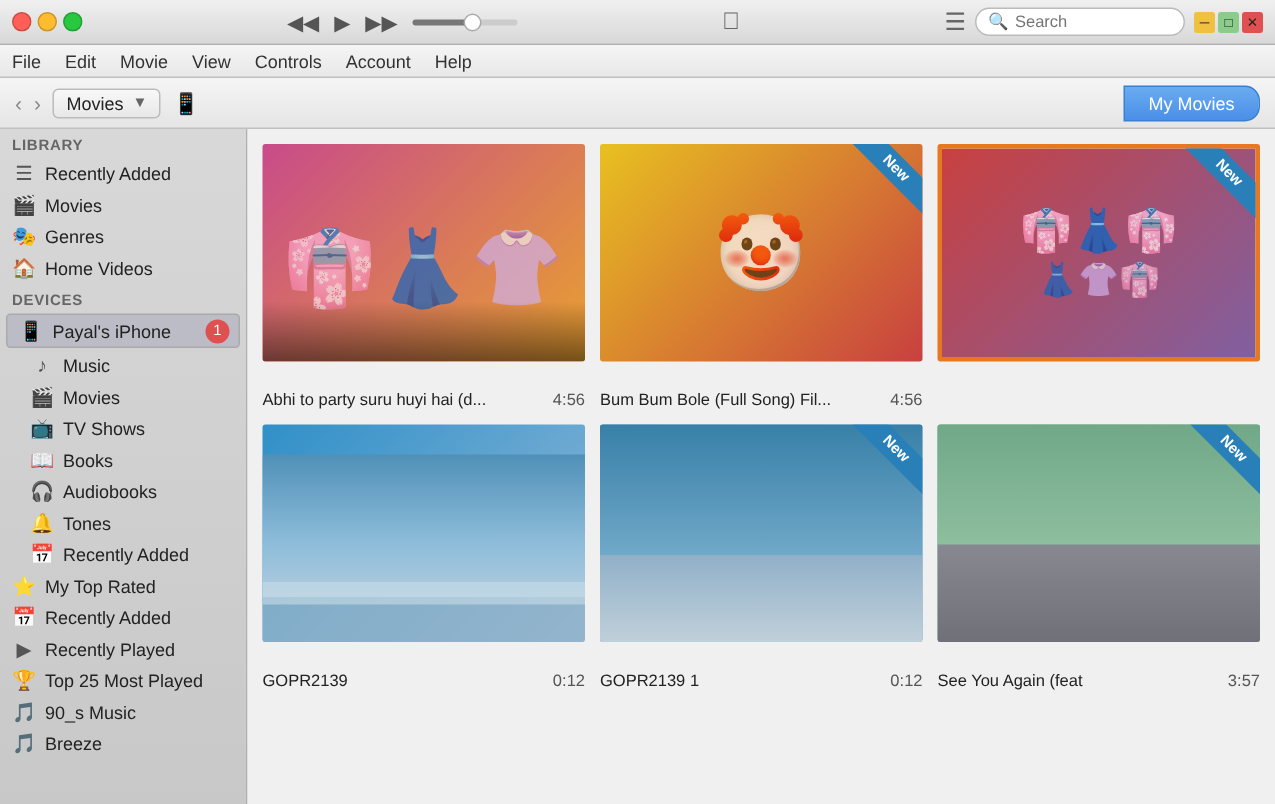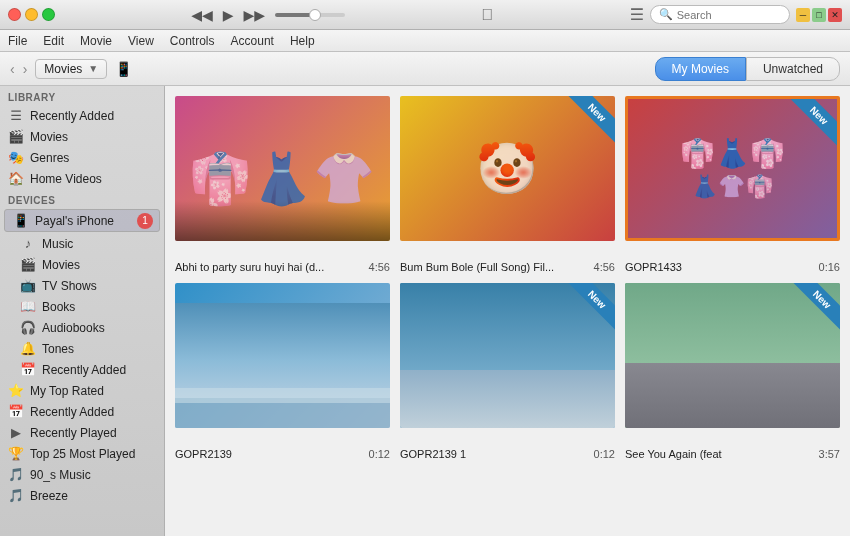--- a/index.html
+++ b/index.html
@@ -266,21 +266,20 @@
   <button class="nav-btn">‹</button>
   <button class="nav-btn">›</button>
   <div class="dropdown-select">
     <span>Movies</span>
     <span class="dropdown-arrow">▼</span>
   </div>
   <span class="device-icon">📱</span>
   <div class="spacer"></div>
   <div class="tabs-container">
     <div class="tab active">My Movies</div>
-    <div class="tab">Unwatched</div>
   </div>
 </div>
 
 <div class="main-layout">
 
   <div class="sidebar">
     <div class="sidebar-section-header">Library</div>
 
     <div class="sidebar-item">
       <span class="sidebar-icon">☰</span>
@@ -405,24 +404,20 @@
       <div class="movie-card selected">
         <div class="movie-thumb thumb-3" style="border:3px solid #e87820;">
           <div style="position:absolute;inset:0;display:flex;align-items:center;justify-content:center;flex-direction:column;gap:4px;">
             <div style="font-size:28px;opacity:0.8;">👘👗👘</div>
             <div style="font-size:22px;opacity:0.7;">👗👚👘</div>
           </div>
           <div class="new-badge">
             <div style="position:absolute;top:8px;right:-18px;background:#2980b9;color:white;font-size:10px;font-weight:bold;padding:3px 22px;transform:rotate(45deg);transform-origin:center;width:72px;text-align:center;">New</div>
           </div>
         </div>
-        <div class="movie-info">
-          <span class="movie-title">GOPR1433</span>
-          <span class="movie-duration">0:16</span>
-        </div>
       </div>
 
       <div class="movie-card">
         <div class="movie-thumb thumb-4">
           <div style="position:absolute;inset:0;display:flex;align-items:flex-end;justify-content:center;">
             <div style="width:100%;height:30px;background:rgba(150,180,200,0.7);"></div>
           </div>
           <div style="position:absolute;top:20px;left:0;right:0;bottom:30px;background:linear-gradient(180deg,#5090b8 0%,#8bbbd8 60%,#b0cce0 100%);"></div>
           <div style="position:absolute;bottom:25px;left:0;right:0;height:15px;background:rgba(200,220,230,0.6);"></div>
         </div>

